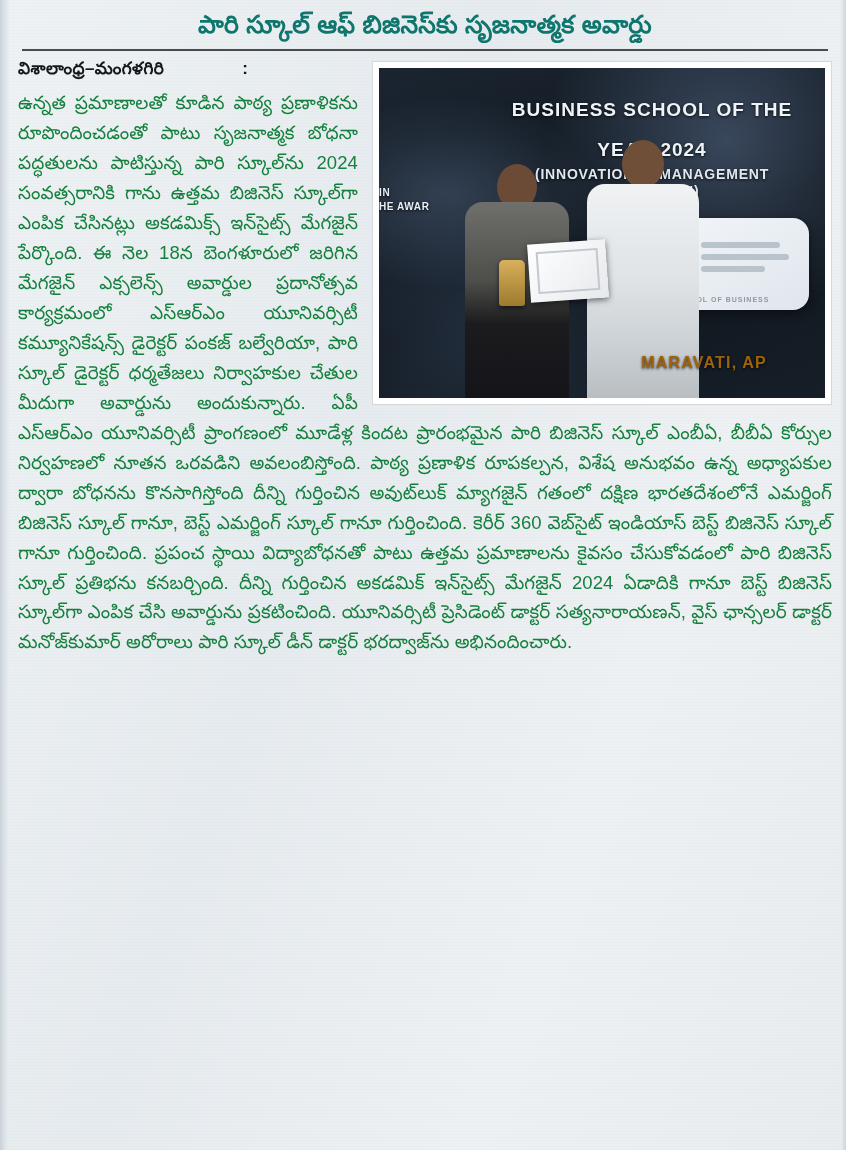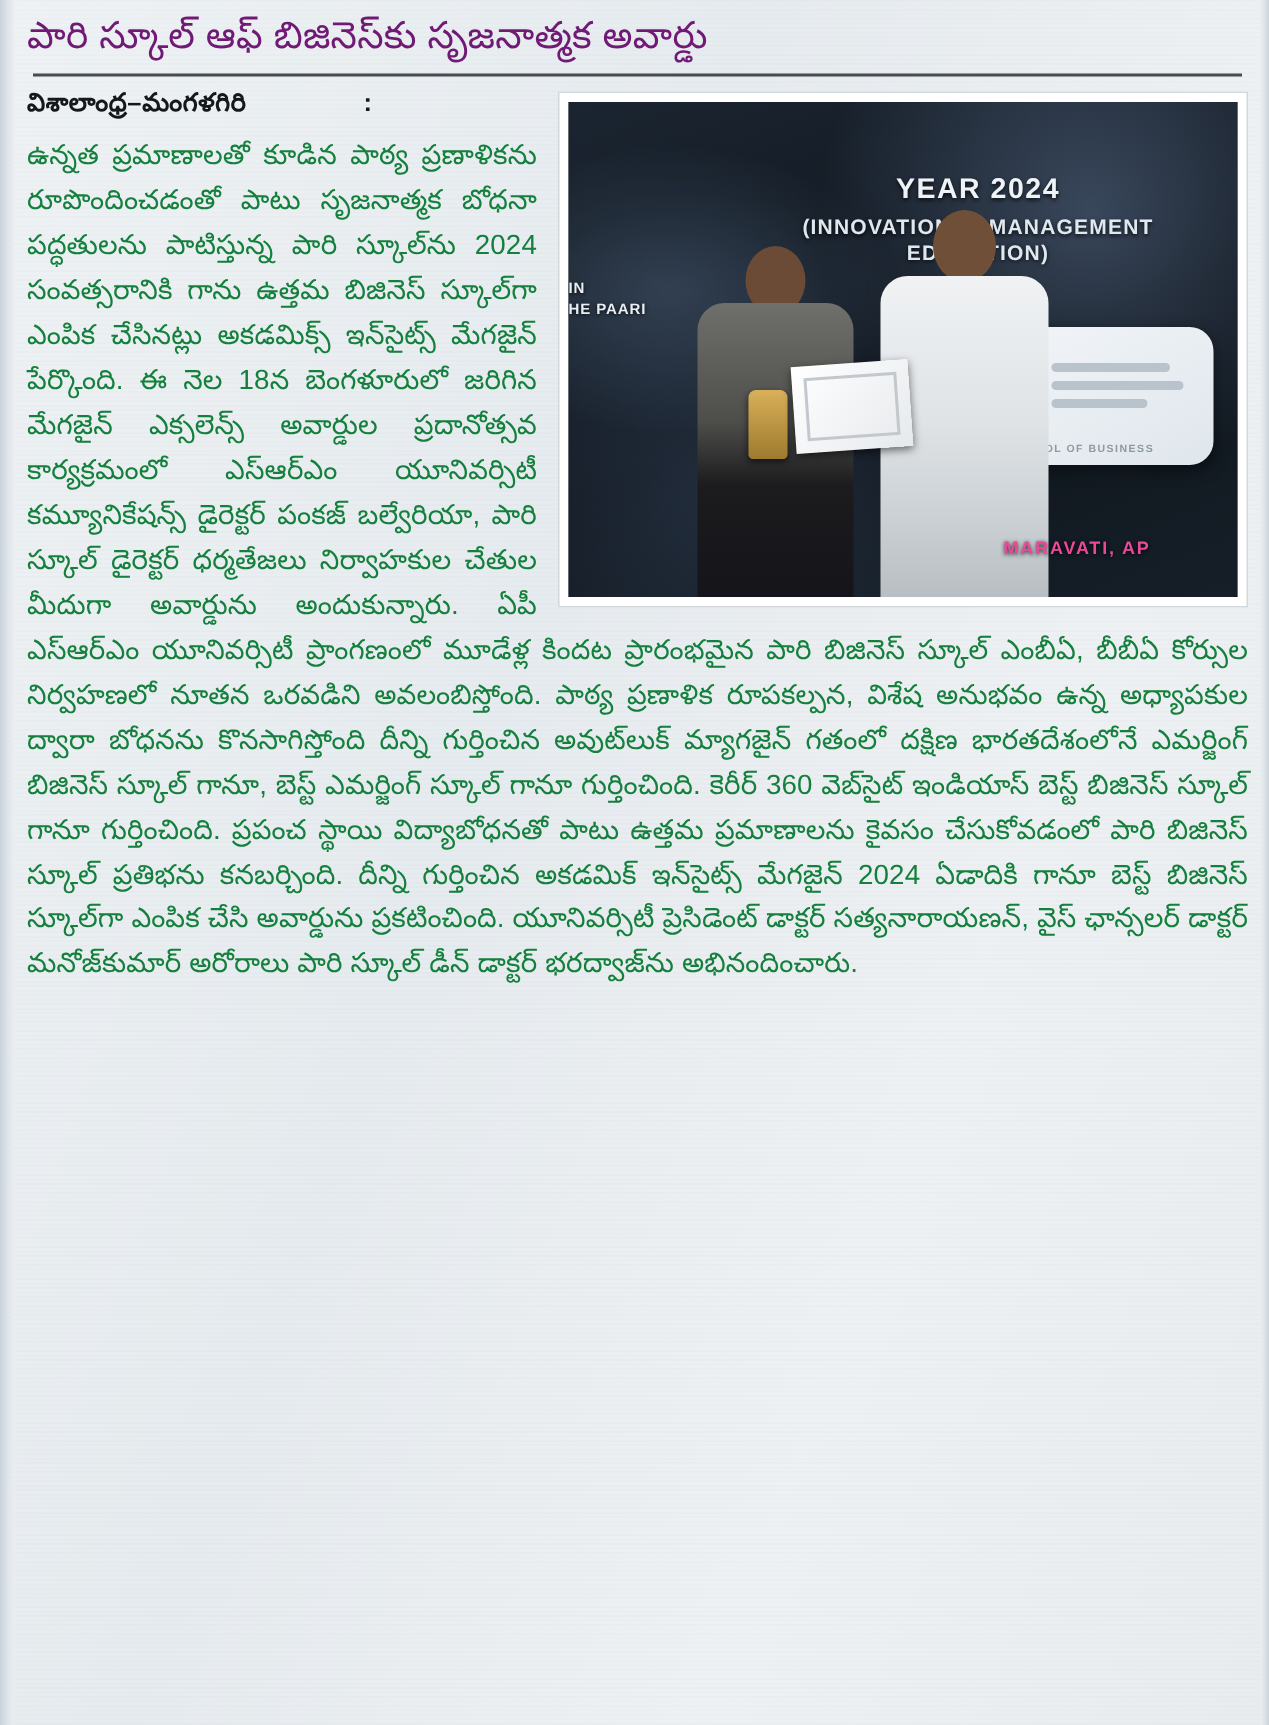--- a/index.html
+++ b/index.html
@@ -43,25 +43,25 @@
     height: 1150px;
     background: linear-gradient(270deg, #cdd5da 0%, #e4e9ec 70%, #e9edf0 100%);
   }
   .content {
     position: relative;
     z-index: 3;
     padding: 0 14px 0 18px;
   }
   .headline {
     margin: 8px 0 0 0;
-    text-align: left;
+    text-align: center;
     font-size: 25px;
-    font-weight: normal;
+    font-weight: bold;
     line-height: 1.28;
-    color: #701a75;
+    color: #0f766e;
     letter-spacing: 0.2px;
     font-family: "Liberation Sans", sans-serif;
   }
   .rule {
     height: 2px;
     background: #2b2f33;
     margin: 9px 4px 8px 4px;
     opacity: 0.85;
   }
   .byline {
@@ -140,22 +140,22 @@
   .screen-text .l4 {
     font-size: 14px;
     font-weight: bold;
     letter-spacing: 0.8px;
     color: #dfe7ef;
   }
   .venue {
     position: absolute;
     right: 58px;
     bottom: 26px;
-    color: #ec4899;
-    font-size: 12px;
+    color: #a16207;
+    font-size: 16px;
     font-weight: bold;
     letter-spacing: 1.2px;
     text-shadow: 0 1px 3px rgba(0,0,0,0.85);
     text-align: right;
   }
   .logo-card {
     position: absolute;
     right: 16px;
     top: 150px;
     width: 180px;
@@ -313,24 +313,25 @@
     <h1 class="headline">పారి స్కూల్ ఆఫ్ బిజినెస్‌కు సృజనాత్మక అవార్డు</h1>
     <div class="rule"></div>
 
     <div class="figure">
       <div class="photo">
         <div class="bg"></div>
         <div class="glow"></div>
 
         <div class="left-banner">
           <div>IN</div>
-          <div>HE PAARI</div>
+          <div>HE AWAR</div>
         </div>
 
         <div class="screen-text">
+          <div class="l1">BUSINESS SCHOOL OF THE</div>
           <div class="l2">YEAR 2024</div>
           <div class="l3">(INNOVATION IN MANAGEMENT</div>
           <div class="l4">EDUCATION)</div>
         </div>
 
         <div class="logo-card">
           <div class="ring"></div>
           <div class="lines">
             <span></span>
             <span></span>

